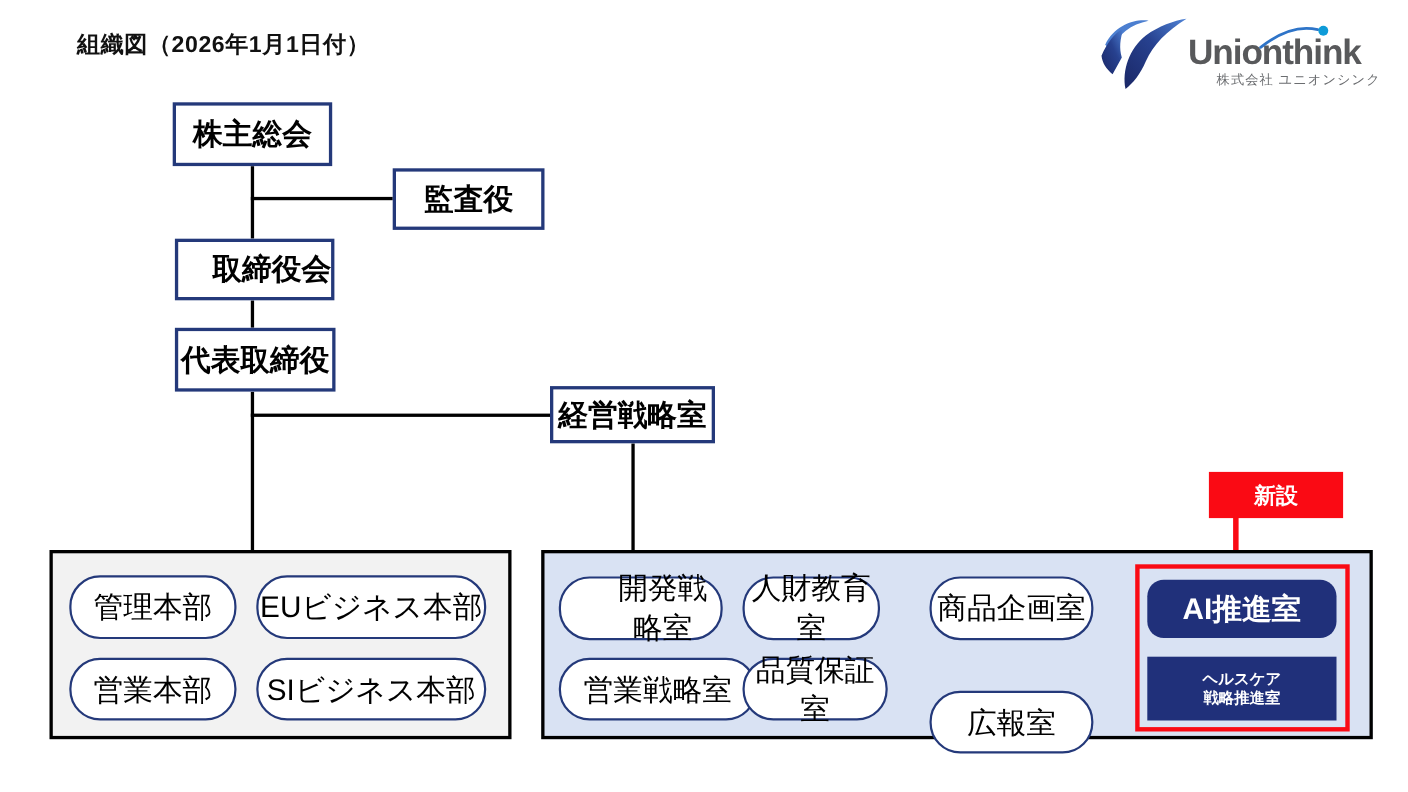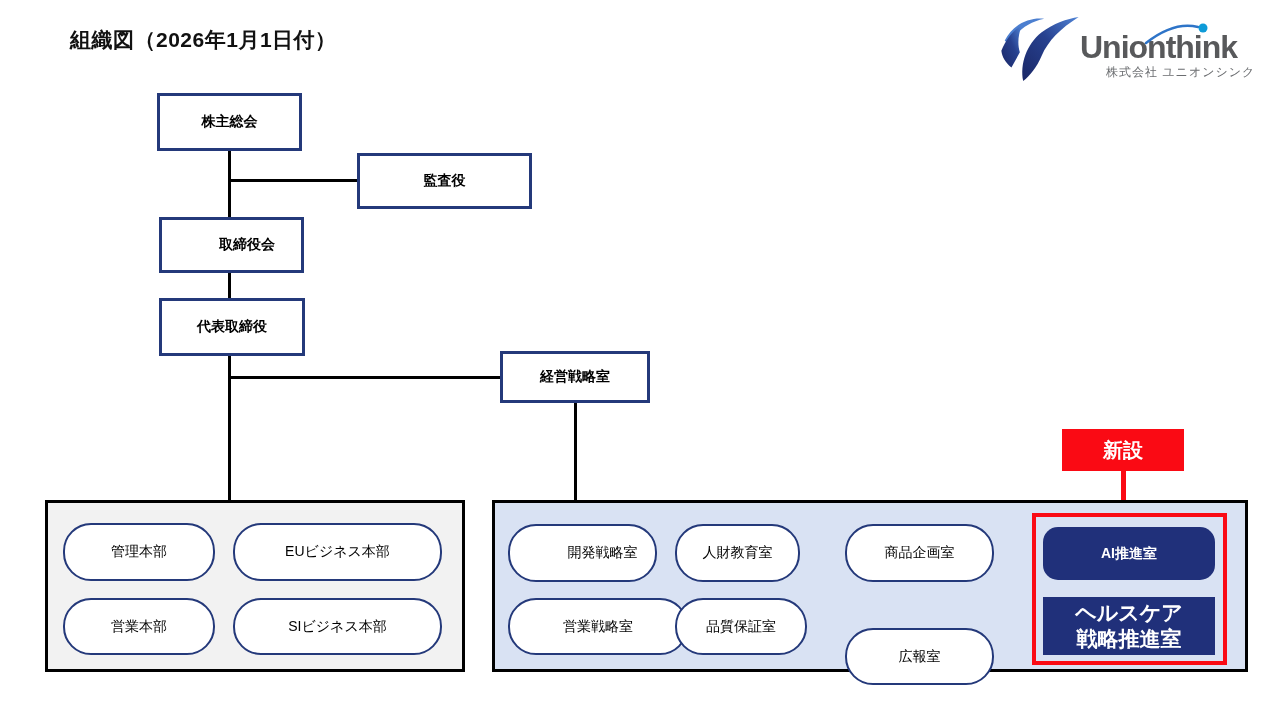--- a/index.html
+++ b/index.html
@@ -12,45 +12,45 @@
 
   .slide-title {
     left:70px; top:26px; font-size:21px; font-weight:700; color:#111111;
     letter-spacing:0.5px;
   }
 
   
   .obox {
     position:absolute; background:#ffffff; border:3px solid #24397A;
     display:flex; align-items:center; justify-content:center;
-    font-size:14px; font-weight:700; color:#000000; text-align:center;
+    font-size:27px; font-weight:700; color:#000000; text-align:center;
   }
   .obox.regular { font-weight:400; border-width:2px;border-radius:28px; }
   .obox.navy-fill {
     background:#20307A; border:none; color:#ffffff; font-weight:700;
   }
 
   
   .conn { position:absolute; background:#000000; }
   .conn.red { background:#FA0A14; }
 
   
   .group-box { position:absolute; border:3px solid #000000; }
   .group-gray { background:#F2F2F2; }
   .group-blue { background:#D9E2F3; }
 
   .red-frame { position:absolute; border:4px solid #FA0A14; background:transparent; }
 
   .badge-new {
     position:absolute; background:#FA0A14; color:#ffffff;
     display:flex; align-items:center; justify-content:center;
-    font-size:20px; font-weight:700;
+    font-size:20px; font-weight:700;margin-left:37px;
   }
 
-  .two-line { flex-direction:column; line-height:1.25; font-size:21px; }
+  .two-line { flex-direction:column; line-height:1.25; font-size:14px; }
 
   
   .logo-mark { left:998px; top:15px; width:84px; height:68px; }
   .logo-word {
     left:1080px; top:29px; font-size:32px; font-weight:700; color:#58595B;
     letter-spacing:-1px;
   }
   .logo-arc { left:1142px; top:18px; width:72px; height:28px; }
   .logo-company {
     left:1106px; top:64px; font-size:12px; color:#6B6D70; letter-spacing:1px;
@@ -82,21 +82,21 @@
 
 <div class="conn" style="left:228px; top:151px; width:3px; height:66px;"></div>
 <div class="conn" style="left:228px; top:179px; width:130px; height:3px;"></div>
 <div class="conn" style="left:228px; top:273px; width:3px; height:25px;"></div>
 <div class="conn" style="left:228px; top:356px; width:3px; height:146px;"></div>
 <div class="conn" style="left:228px; top:376px; width:272px; height:3px;"></div>
 <div class="conn" style="left:574px; top:403px; width:3px; height:99px;"></div>
 <div class="conn red" style="left:1121px; top:470px; width:5px; height:44px;"></div>
 
 <div class="obox" style="left:157px; top:93px;  width:145px; height:58px;">株主総会</div>
-<div class="obox" style="left:357px; top:153px; width:175px; height:56px;">監査役</div>
+<div class="obox" style="left:357px; top:153px; width:138px; height:56px;">監査役</div>
 <div class="obox" style="left:159px; top:217px; width:145px; height:56px;padding-left:31px;">取締役会</div>
 <div class="obox" style="left:159px; top:298px; width:146px; height:58px;">代表取締役</div>
 <div class="obox" style="left:500px; top:351px; width:150px; height:52px;">経営戦略室</div>
 
 <div class="group-box group-gray" style="left:45px; top:500px; width:420px; height:172px;"></div>
 <div class="obox regular" style="left:63px;  top:523px; width:152px; height:58px;">管理本部</div>
 <div class="obox regular" style="left:233px; top:523px; width:209px; height:58px;">EUビジネス本部</div>
 <div class="obox regular" style="left:63px;  top:598px; width:152px; height:57px;">営業本部</div>
 <div class="obox regular" style="left:233px; top:598px; width:209px; height:57px;">SIビジネス本部</div>
 

